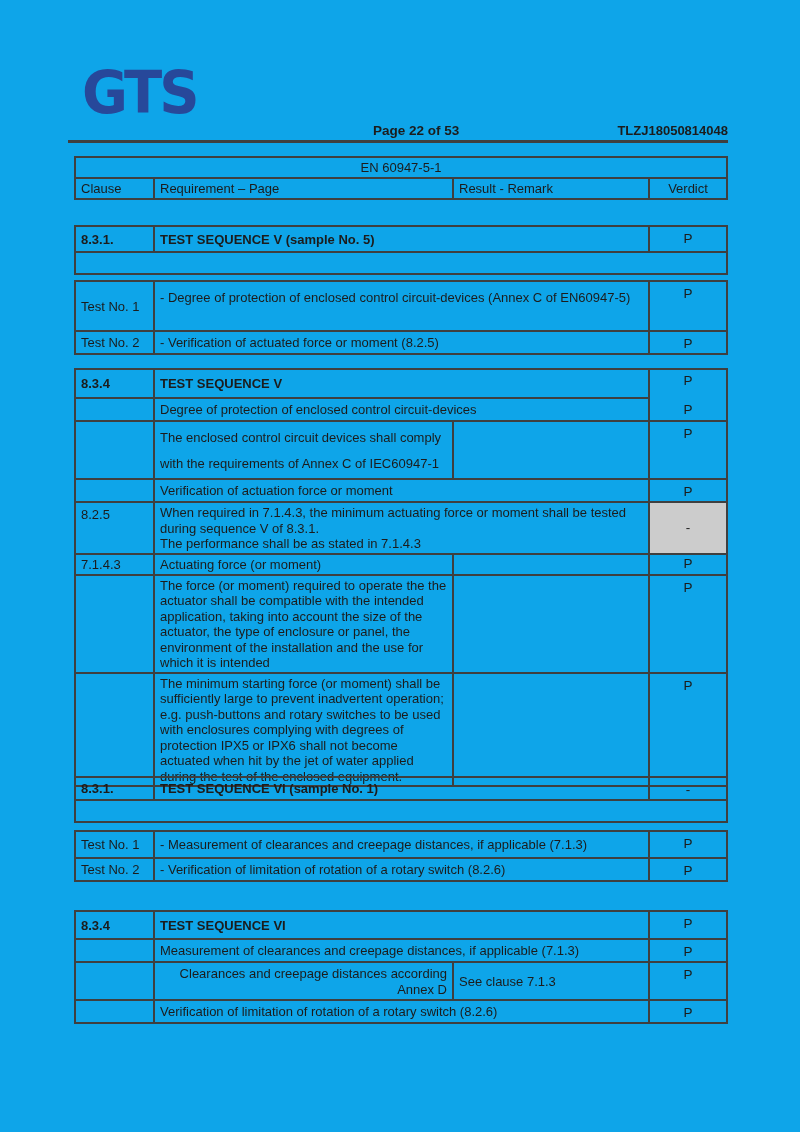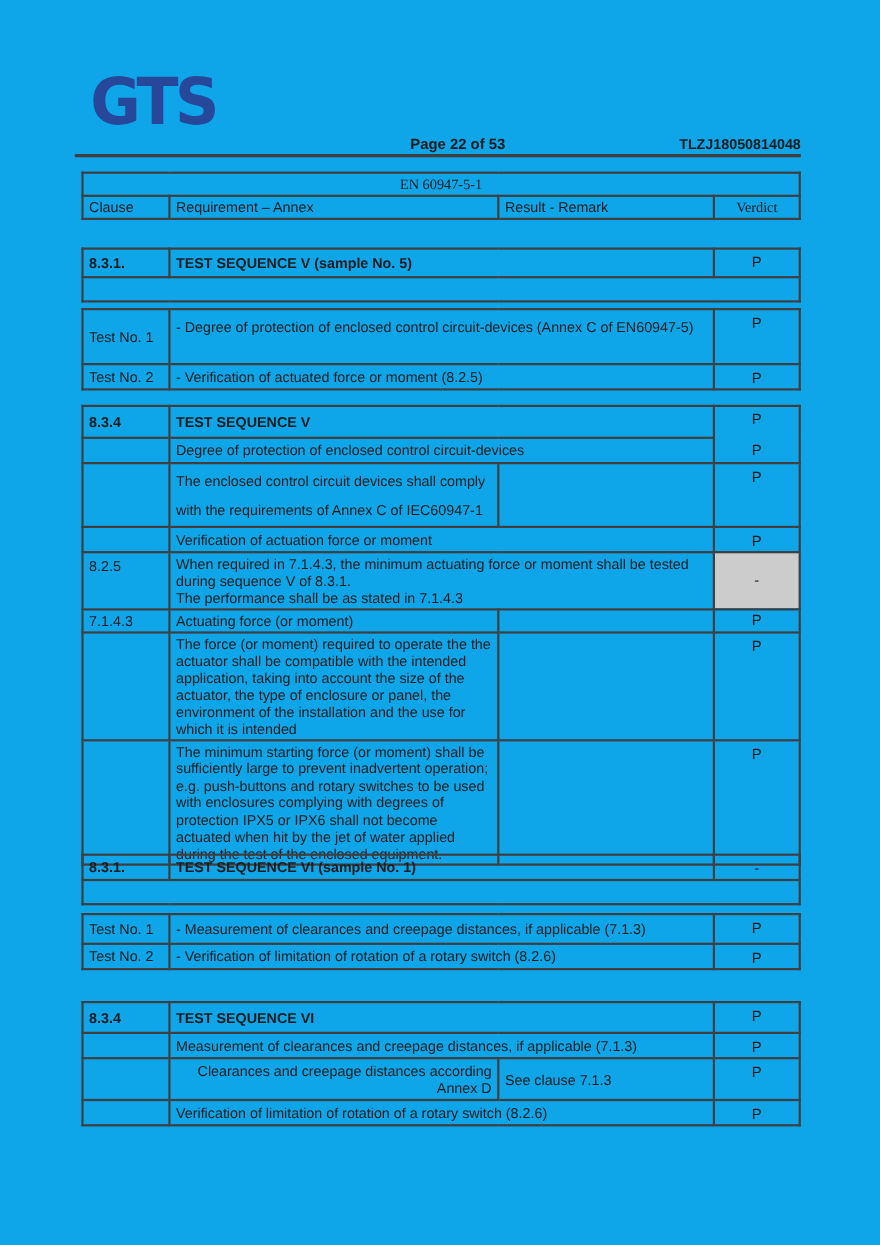--- a/index.html
+++ b/index.html
@@ -41,21 +41,21 @@
     border-collapse:collapse; table-layout:fixed; width:652px;
     position:absolute; left:0;
   }
   td{
     border:2px solid var(--border-gray);
     font-size:13px; line-height:17px;
     padding:1px 5px; vertical-align:middle;
     overflow:hidden; word-wrap:break-word;
   }
   .bold{font-weight:bold;}
-  .center{text-align:center;font-family:Liberation Serif, serif;}
+  .center{text-align:center;}
   .vtop{vertical-align:top; padding-top:3px;}
   .verdict{
     text-align:center; vertical-align:top;
     font-size:13.5px; padding-top:3px;
   }
   .verdict-na{
     background:var(--verdict-na-bg);
     text-align:center; vertical-align:middle; font-size:13.5px;
   }
   .spaced{line-height:25px;}
@@ -97,21 +97,21 @@
           <col style="width:299px">
           <col style="width:196px">
           <col style="width:78px">
         </colgroup>
       <tbody>
           <tr class="h19">
         <td colspan="4" class="center">EN 60947-5-1</td>
       </tr>
       <tr class="h19">
         <td>Clause</td>
-        <td>Requirement – Annex</td>
+        <td>Requirement – Page</td>
         <td>Result - Remark</td>
         <td class="center">Verdict</td>
       </tr>
     </tbody>
       </table>
 
     <table id="tblA1">
       <colgroup>
           <col style="width:79px">
           <col style="width:299px">

